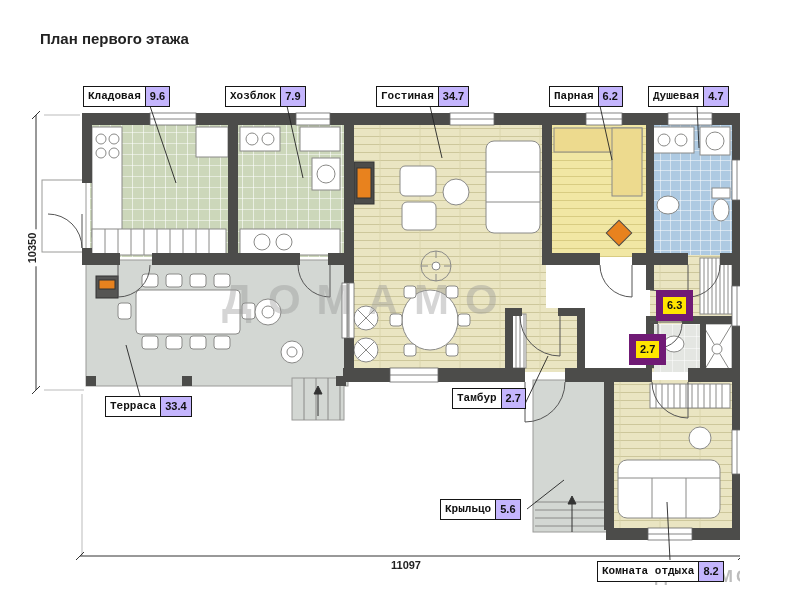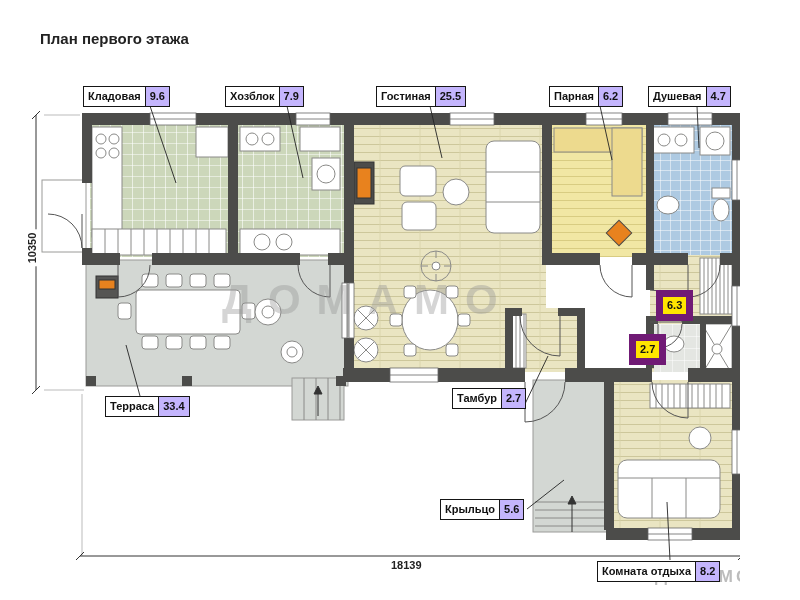--- a/index.html
+++ b/index.html
@@ -9,21 +9,21 @@
               color:#222;z-index:10;}
   .plan-svg{position:absolute;left:0;top:0;z-index:1;}
   .watermark-center{position:absolute;left:222px;top:276px;z-index:5;
       font-size:42px;font-weight:bold;letter-spacing:16px;color:rgba(150,150,150,0.40);
       pointer-events:none;}
   .watermark-corner{position:absolute;left:655px;top:567px;z-index:5;
       font-size:17px;font-weight:bold;letter-spacing:3px;color:#bcbcbc;pointer-events:none;}
   .room-label{position:absolute;display:flex;align-items:stretch;background:#fff;
       border:1px solid #151515;font-size:11px;font-weight:bold;line-height:1.5;color:#111;
       z-index:10;white-space:nowrap;}
-  .room-label .rl-name{padding:1px 4px;}
+  .room-label .rl-name{padding:1px 4px;font-family:Liberation Mono, monospace;}
   .room-label .rl-area{background:#c4b5fd;padding:1px 4px;border-left:1px solid #151515;}
   .area-label{position:absolute;background:#ffe500;border:7px solid #701a75;
       font-size:11px;font-weight:bold;line-height:1.4;padding:1px 4px;z-index:10;color:#111;}
   .dim-text{position:absolute;font-size:11px;font-weight:bold;color:#222;z-index:10;
       background:#fff;padding:0 3px;}
   .dim-vertical{left:14px;top:242px;transform:rotate(-90deg);transform-origin:center;}
   .dim-horizontal{left:388px;top:559px;}
 </style>
 </head>
 <body>
@@ -281,21 +281,21 @@
   <div class="room-label" style="left:83px;top:86px">
     <span class="rl-name">Кладовая</span>
     <span class="rl-area">9.6</span>
   </div>
   <div class="room-label" style="left:225px;top:86px">
     <span class="rl-name">Хозблок</span>
     <span class="rl-area">7.9</span>
   </div>
   <div class="room-label" style="left:376px;top:86px">
     <span class="rl-name">Гостиная</span>
-    <span class="rl-area">25.5</span>
+    <span class="rl-area">34.7</span>
   </div>
   <div class="room-label" style="left:549px;top:86px">
     <span class="rl-name">Парная</span>
     <span class="rl-area">6.2</span>
   </div>
   <div class="room-label" style="left:648px;top:86px">
     <span class="rl-name">Душевая</span>
     <span class="rl-area">4.7</span>
   </div>
   <div class="room-label" style="left:105px;top:396px">
@@ -312,15 +312,15 @@
   </div>
   <div class="room-label" style="left:597px;top:561px">
     <span class="rl-name">Комната отдыха</span>
     <span class="rl-area">8.2</span>
   </div>
 
   <div class="area-label" style="left:656px;top:290px">6.3</div>
   <div class="area-label" style="left:629px;top:334px">2.7</div>
 
   <div class="dim-text dim-vertical">10350</div>
-  <div class="dim-text dim-horizontal">18139</div>
+  <div class="dim-text dim-horizontal">11097</div>
 
 </div>
 
 </body></html>

